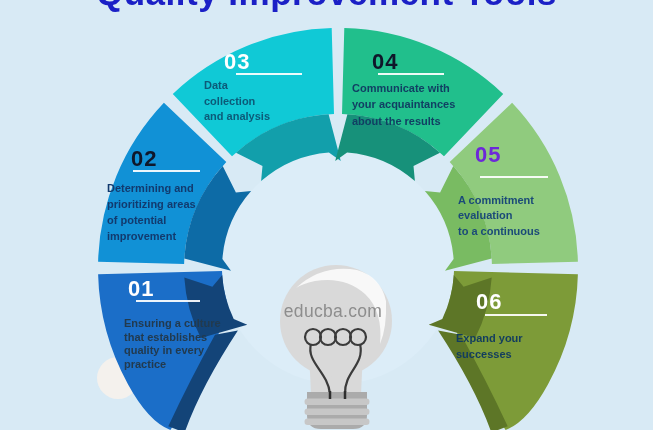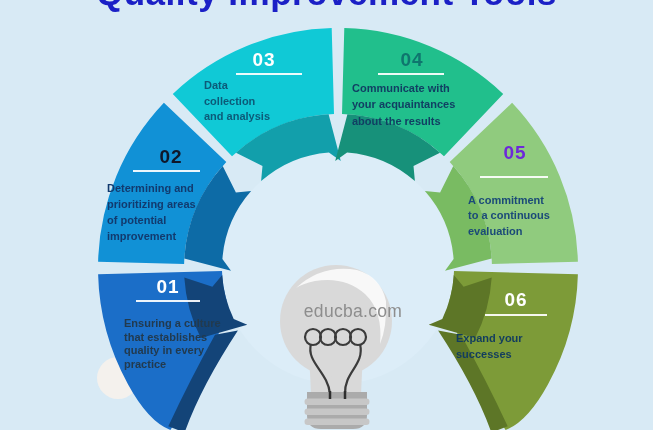--- a/index.html
+++ b/index.html
@@ -1,40 +1,40 @@
 <!DOCTYPE html>
 <html><head>
 <meta charset="utf-8">
 <style>
   html,body{margin:0;padding:0;}
   #stage{position:relative;width:653px;height:430px;overflow:hidden;
          font-family:"Liberation Sans",sans-serif;}
   #page-title{position:absolute;top:-27px;left:0;width:653px;text-align:center;
               font-size:35px;font-weight:800;letter-spacing:.5px;white-space:nowrap;}
   #ring{position:absolute;left:0;top:0;}
-  .num{position:absolute;width:80px;text-align:center;color:#fff;
-       font-size:19px;font-weight:bold;letter-spacing:1px;}
+  .num{position:absolute;width:80px;color:#fff;
+       font-size:22px;font-weight:bold;letter-spacing:1px;}
   .rule{position:absolute;height:2px;background:rgba(255,255,255,.92);}
   .txt{position:absolute;font-size:11px;font-weight:bold;}
   .txt .ln{white-space:nowrap;}
   .t-center{}
   .t-left{text-align:left;margin-top:10px;}
-  #watermark{position:absolute;left:292px;top:301px;width:122px;text-align:center;
+  #watermark{position:absolute;left:272px;top:301px;width:122px;text-align:center;
              font-size:17.5px;font-weight:normal;letter-spacing:.3px;}
   
   .n1{left:128px;top:276px}.n2{left:131px;top:146px}.n3{left:224px;top:49px}
   .n4{left:372px;top:49px}.n5{left:475px;top:142px}.n6{left:476px;top:289px}
   .r1{left:136px;top:300px;width:64px}.r2{left:133px;top:170px;width:67px}
   .r3{left:236px;top:73px;width:66px}.r4{left:378px;top:73px;width:66px}
   .r5{left:480px;top:176px;width:68px}.r6{left:485px;top:314px;width:62px}
   .t1{left:124px;top:307px;width:112px;line-height:13.5px}
   .t2{left:107px;top:180px;width:130px;line-height:16px}
   .t3{left:204px;top:78px;width:120px;line-height:15.6px}
   .t4{left:352px;top:80px;width:134px;line-height:16.4px}
-  .t5{left:468px;top:193px;width:130px;line-height:15.4px}
+  .t5{left:458px;top:193px;width:130px;line-height:15.4px}
   .t6{left:456px;top:331px;width:120px;line-height:15.6px}
 </style>
 </head>
 <body>
 
 <div id="stage" style="background: rgb(216, 234, 245);">
   <svg id="ring" width="653" height="430" viewBox="0 0 653 430">
       <circle cx="338" cy="268" r="116" fill="#dcedf8"></circle>
       <circle cx="118" cy="378" r="21" fill="#f4f1ed"></circle>
       <path d="M98.1,274.3 A240 240 0 0 0 128.1,384.4 Q148.4,421.6 170.4,429.9 Q218.2,358.3 226.5,300.0 A116 116 0 0 1 222.0,271.0 Z" fill="#1b6ec8"></path>
@@ -66,21 +66,21 @@
       <rect x="304.5" y="418.5" width="65" height="6.5" rx="3.25" fill="#c7c7c7"></rect>
       <path d="M330,391 L330,399" stroke="#2f2f2f" stroke-width="2.5"></path>
       <path d="M345,391 L345,399" stroke="#2f2f2f" stroke-width="2.5"></path>
     </svg>
 
   <div id="page-title" style="color: rgb(27, 32, 198);">Quality Improvement Tools</div>
 
   <div class="num n1" style="color: rgb(255, 255, 255);">01</div>
   <div class="num n2" style="color: #0f172a;">02</div>
   <div class="num n3" style="color: rgb(255, 255, 255);">03</div>
-  <div class="num n4" style="color: #0f766e;">04</div>
+  <div class="num n4" style="color: #0f172a;">04</div>
   <div class="num n5" style="color: #6d28d9;">05</div>
   <div class="num n6" style="color: rgb(255, 255, 255);">06</div>
 
   <div class="rule r1"></div>
   <div class="rule r2"></div>
   <div class="rule r3"></div>
   <div class="rule r4"></div>
   <div class="rule r5"></div>
   <div class="rule r6"></div>
 
@@ -101,22 +101,22 @@
     <div class="ln">collection</div>
     <div class="ln">and analysis</div>
   </div>
   <div class="txt t4 t-center" style="color: rgb(17, 63, 99);">
     <div class="ln">Communicate with</div>
     <div class="ln">your acquaintances</div>
     <div class="ln">about the results</div>
   </div>
   <div class="txt t5 t-center" style="color: rgb(27, 74, 120);">
     <div class="ln">A commitment</div>
+    <div class="ln">evaluation</div>
     <div class="ln">to a continuous</div>
-    <div class="ln">evaluation</div>
   </div>
   <div class="txt t6 t-center" style="color: rgb(18, 60, 94);">
     <div class="ln">Expand your</div>
     <div class="ln">successes</div>
   </div>
 
   <div id="watermark" style="color: rgb(141, 141, 141);">educba.com</div>
 </div>
 
 </body></html>

